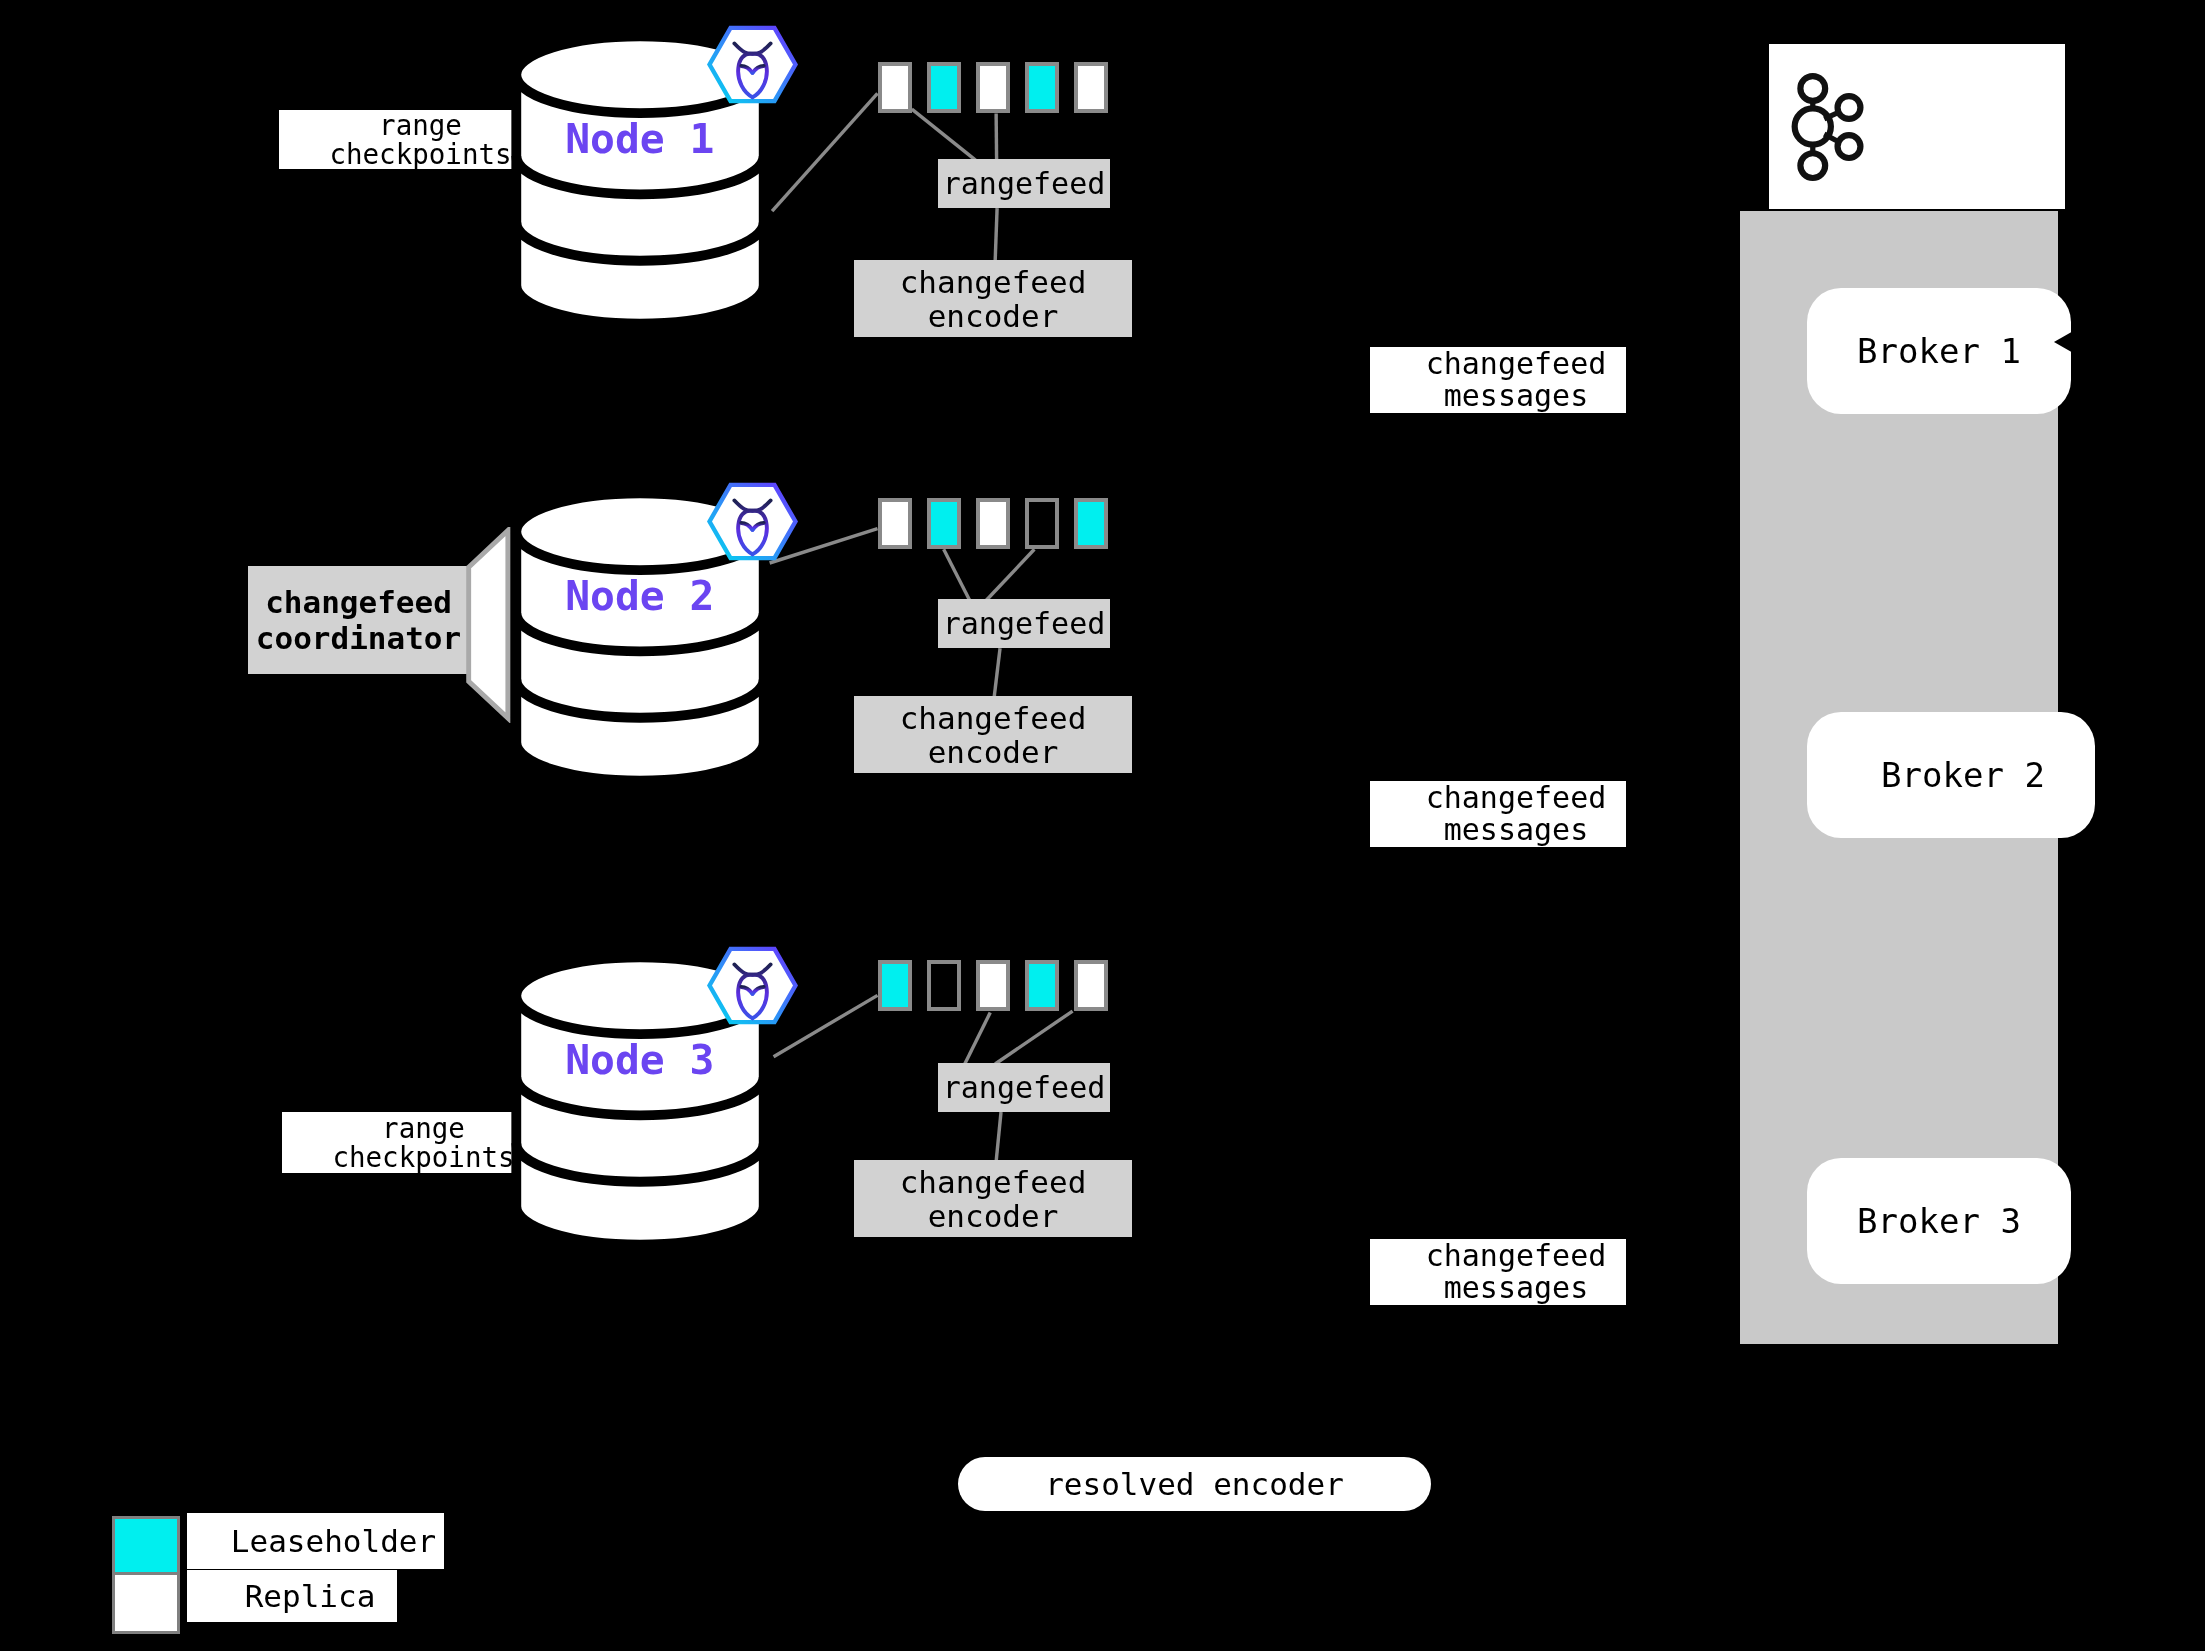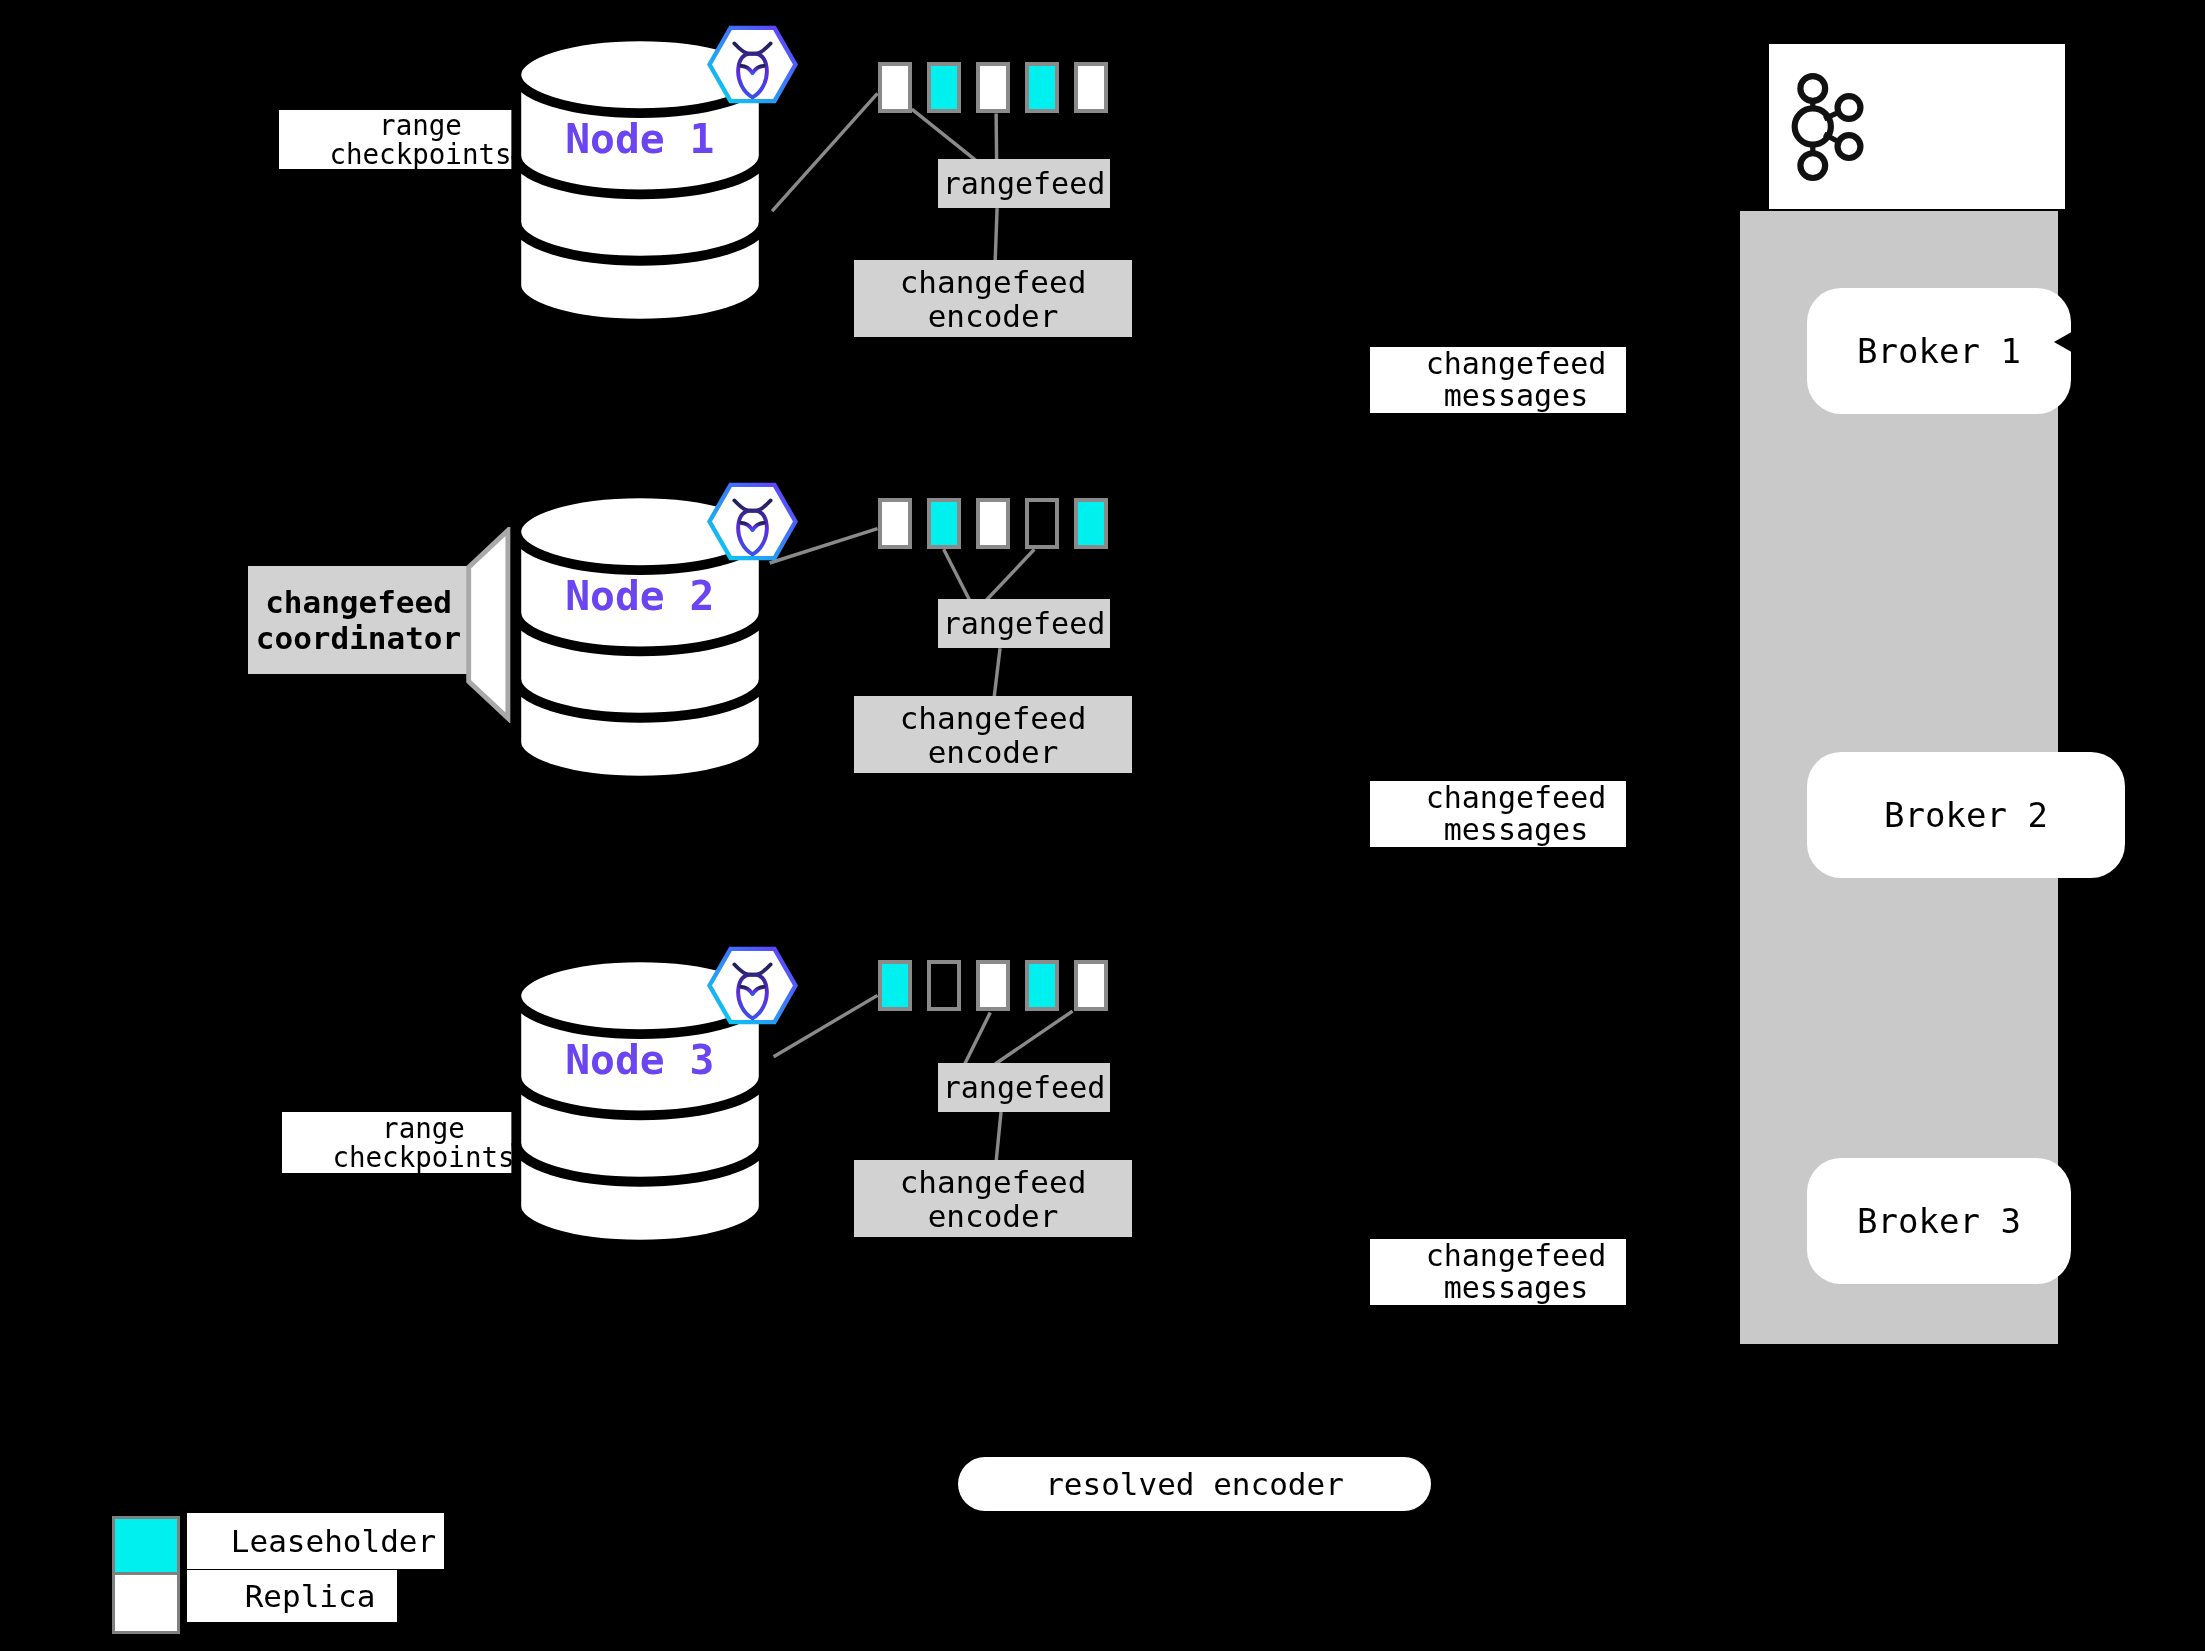--- a/index.html
+++ b/index.html
@@ -209,21 +209,21 @@
     <line class="kafka-link" x1="52" y1="156" x2="52" y2="174"></line>
     <line class="kafka-link" x1="76" y1="102" x2="106" y2="88"></line>
     <line class="kafka-link" x1="76" y1="134" x2="106" y2="150"></line>
   </svg>
 </div>
 
 <div class="abs" style="left:1740px;top:211px;width:318px;height:1133px;background:var(--container-gray);"></div>
 <div class="abs broker center mono f70" style="left:1765px;top:288px;width:264px;height:126px;">
     <span>Broker 1</span>
   </div>
-<div class="abs broker center mono f70" style="left:1765px;top:752px;width:318px;height:126px;">
+<div class="abs broker center mono f70" style="left:1765px;top:712px;width:264px;height:126px;padding-left:24px;">
     <span>Broker 2</span>
   </div>
 <div class="abs broker center mono f70" style="left:1765px;top:1158px;width:264px;height:126px;">
     <span>Broker 3</span>
   </div>
 <svg class="abs" style="left:2053px;top:324px" width="30" height="36" viewBox="0 0 62 74">
   <polygon points="2,37 60,4 60,70" fill="#000"></polygon>
 </svg>
 
 <div class="abs pill center mono f64" style="left:958px;top:1457px;width:473px;height:54px;">

